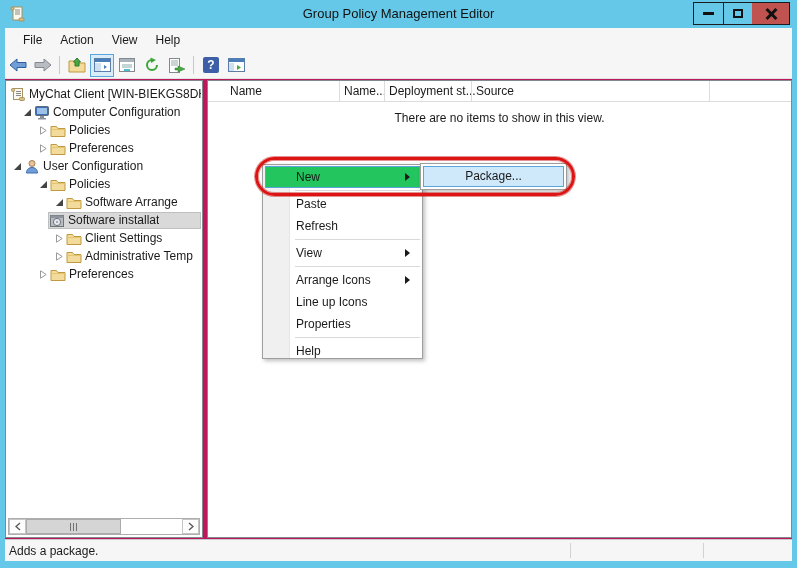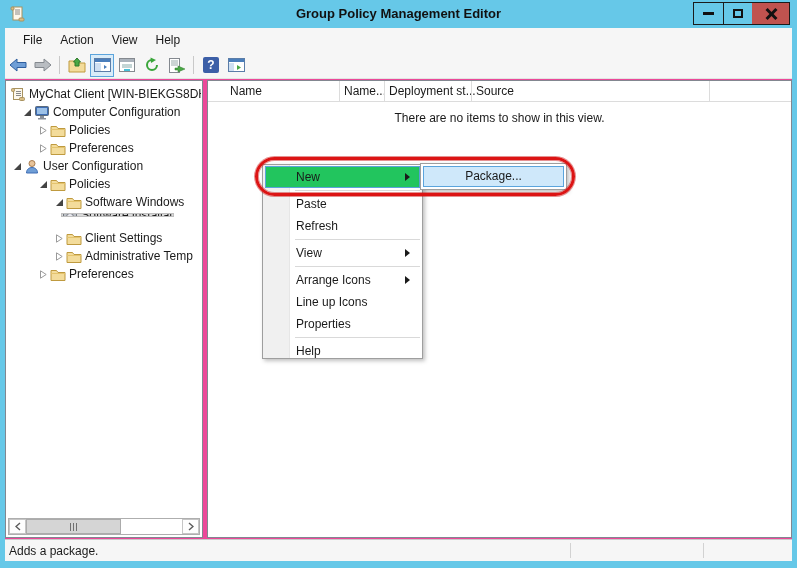--- a/index.html
+++ b/index.html
@@ -2,36 +2,36 @@
 <html><head>
 <meta charset="utf-8">
 <style>
   * { margin:0; padding:0; box-sizing:border-box; }
   html,body { width:797px; height:568px; }
   body { font-family:"Liberation Sans", sans-serif; font-size:12px; color:#1a1a1a; }
 
   #window { position:relative; width:797px; height:568px; background:#66c8e8; overflow:hidden; }
 
   
-  #titlebar { position:absolute; left:0; top:0; width:797px; height:28px;font-weight:bold; }
+  #titlebar { position:absolute; left:0; top:0; width:797px; height:28px; }
   #title-text { position:absolute; left:0; right:0; top:6px; text-align:center; font-size:13px; color:#111; }
   .app-icon { position:absolute; left:9px; top:5px; width:17px; height:18px; }
   .winbtn { position:absolute; top:2px; height:23px; border:1px solid #1b1b1b; background:#66c8e8; display:flex; align-items:center; justify-content:center; }
   #btn-min { left:693px; width:30px; border-right:none; }
   #btn-max { left:723px; width:30px; }
   #btn-close { left:752px; width:38px; background:#c0534f; border-left:none; }
   .glyph-min { width:11px; height:3px; background:#111; }
   .glyph-max { width:10px; height:9px; border:2px solid #111; }
   .glyph-close { position:relative; width:12px; height:12px; }
   .glyph-close:before, .glyph-close:after { content:""; position:absolute; left:5px; top:-1px; width:3px; height:14px; background:#111; }
   .glyph-close:before { transform:rotate(45deg); }
   .glyph-close:after { transform:rotate(-45deg); }
 
   
-  #inner { position:absolute; left:5px; top:28px; width:787px; height:533px; background:#ec4899; }
+  #inner { position:absolute; left:5px; top:28px; width:787px; height:533px; background:#be185d; }
   #menubar { position:absolute; left:0; top:0; width:787px; height:24px; background:#f6f6f6; display:flex; align-items:center; padding-left:9px; }
   .menubar-item { padding:3px 9px; cursor:default; }
   #toolbar { position:absolute; left:0; top:24px; width:787px; height:27px; background:#f6f6f6; border-bottom:1px solid #e3e3e3; display:flex; align-items:center; }
   .tbtn { width:24px; height:23px; display:flex; align-items:center; justify-content:center; margin-left:1px; }
   .tsep { width:1px; height:18px; background:#c9c9c9; margin:0 4px; }
   .tbtn.pressed { background:#d9ecf9; border:1px solid #5ba4dc; }
   .helpbox { width:16px; height:16px; background:#3c5fa7; color:#fff; font-weight:bold; font-size:12px; display:flex; align-items:center; justify-content:center; border-radius:2px; }
 
   
   #tree-pane { position:absolute; left:0; top:52px; width:198px; height:458px; background:#fff; border:1px solid #828790; overflow:hidden; }
@@ -287,25 +287,25 @@
               <path d="M8 1 V8 H1 Z" fill="#444"></path>
             </svg>
         </span>
         <span class="row-content">
           <span class="t-icon">
             <svg width="16" height="15" viewBox="0 0 16 15">
                 <path d="M1 3.5 h5.5 l1.5 2 h7 v8 h-14 z" fill="#f3dc9b" stroke="#bf9a3f"></path>
                 <path d="M1 6.5 h14" stroke="#e4c46e"></path>
               </svg>
           </span>
-          <span class="t-label">Software Windows</span>
-        </span>
-      </div>
-
-      <div class="tree-row" style="top:118px; padding-left:27px;flex-direction:column;">
+          <span class="t-label">Software Arrange</span>
+        </span>
+      </div>
+
+      <div class="tree-row" style="top:130px; padding-left:27px;">
         <span class="arrow-slot"></span>
         <span class="row-content selected">
           <span class="t-icon">
             <svg width="16" height="15" viewBox="0 0 16 15">
                 <rect x="1.5" y="2.5" width="13" height="11" fill="#b9bdc2" stroke="#6e747b"></rect>
                 <rect x="1.5" y="2.5" width="13" height="2.5" fill="#8f959c"></rect>
                 <circle cx="8" cy="9" r="3.6" fill="#e8e8ee" stroke="#6e747b"></circle>
                 <circle cx="8" cy="9" r="1" fill="#8f959c"></circle>
               </svg>
           </span>

